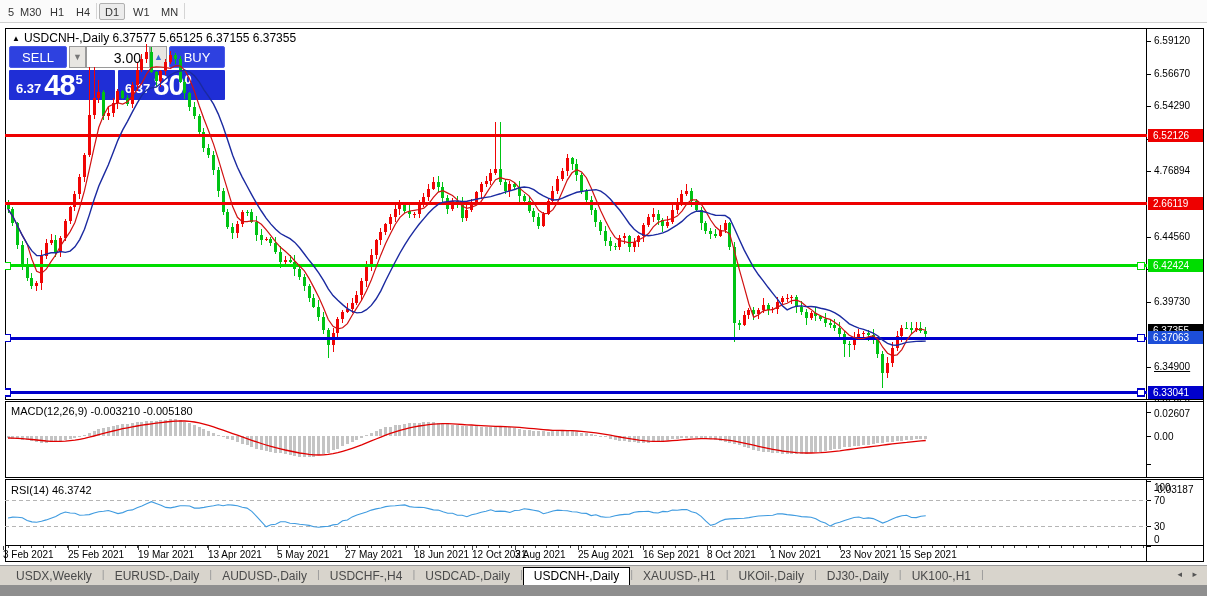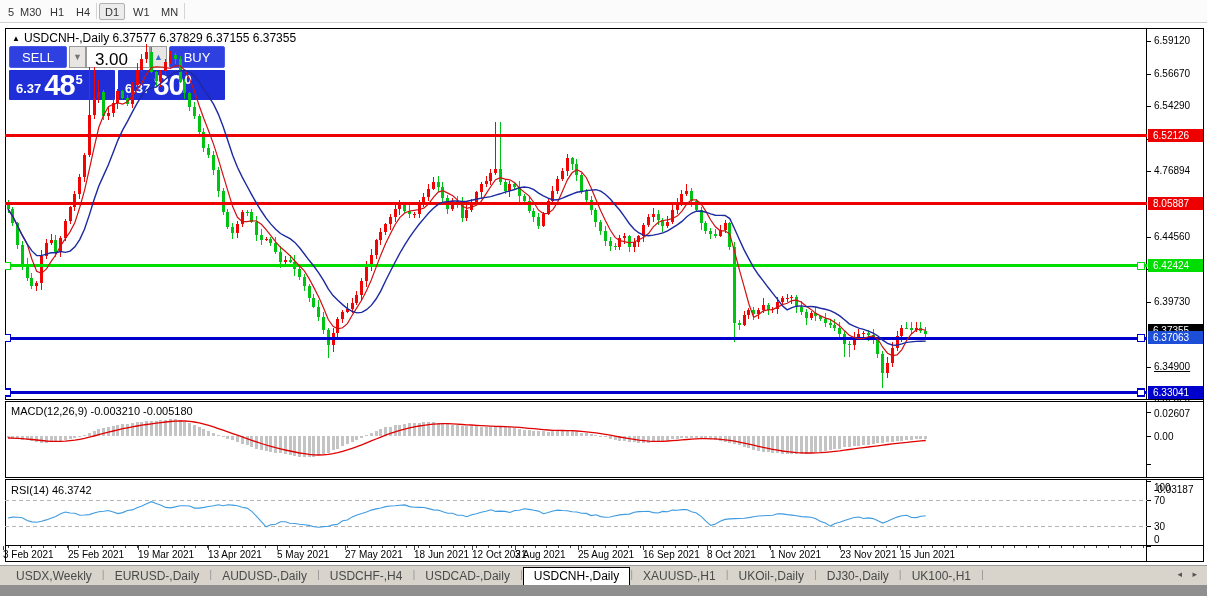--- a/index.html
+++ b/index.html
@@ -15,21 +15,21 @@
   #chart-window { left:5px; top:28px; width:1199px; height:534px; border:1px solid #000; background:#fff; }
   #axis-vline { left:1146px; top:28px; width:1px; height:534px; background:#000; }
   .pane-sep { left:5px; width:1198px; height:3px; background:#fff; border-top:1px solid #000; border-bottom:1px solid #000; }
   #chart-title { left:12px; top:31px; font-size:12px; color:#000; white-space:nowrap; }
   #chart-title .arrow { font-size:8px; vertical-align:1px; margin-right:4px; }
   .pane-label { font-size:11px; color:#000; white-space:nowrap; }
   
   #trade-panel { left:9px; top:46px; width:216px; height:54px; }
   .tp-btn { position:absolute; top:0; height:22px; background:#2e41e0; color:#fff; font-size:13px; text-align:center; line-height:22px; border-radius:2px; border:1px solid #4a5ae8; }
   .tp-spin { position:absolute; top:0; height:22px; background:#e8e6e2; border:1px solid #9a9a9a; text-align:center; line-height:20px; font-size:9px; }
-  #tp-vol { position:absolute; top:0; left:77px; width:64px; height:22px; background:#fff; border:1px solid #9a9a9a; font-size:17px; color:#000; text-align:right; padding:3px 21px 0 0; }
+  #tp-vol { position:absolute; top:0; left:77px; width:64px; height:22px; background:#fff; border:1px solid #9a9a9a; font-size:14px; color:#000; text-align:right; padding:3px 8px 0 0; }
   .tp-price-box { position:absolute; top:24px; height:30px; background:#1f2ed6; color:#fff; border-radius:1px; display:flex; align-items:flex-end; padding:0 0 1px 7px; }
   .tp-small { font-size:13px; font-weight:bold; margin-bottom:3px; }
   .tp-big { font-size:29px; font-weight:bold; line-height:27px; margin-left:3px; letter-spacing:-1px; }
   .tp-sup { font-size:13px; font-weight:bold; margin-bottom:12px; margin-left:1px; }
   
   .tick-label { position:absolute; left:1154px; font-size:10px; color:#000; white-space:nowrap; }
   .tick-mark { position:absolute; left:1147px; width:4px; height:1px; background:#000; }
   .price-badge { position:absolute; left:1148px; width:55px; height:13px; color:#fff; font-size:10px; line-height:13px; padding-left:5px; white-space:nowrap; }
   
   #macd-label { left:11px; top:405px; }
@@ -62,21 +62,21 @@
     <div class="tf-sep" style="left: 184px;"></div>
   </div>
 
 <div id="chart-window" class="abs"></div>
 <div id="axis-vline" class="abs"></div>
 <div class="pane-sep abs" style="top:399px"></div>
 <div class="pane-sep abs" style="top:477px"></div>
 <div class="abs" style="left:5px;top:545px;width:1198px;height:1px;background:#000"></div>
 
 <div id="chart-title" class="abs">
-  <span class="arrow">▲</span><span>USDCNH-,Daily</span>&nbsp;<span>6.37577 6.37829 6.37155 6.37355</span>
+  <span class="arrow">▲</span><span>USDCNH-,Daily</span>&nbsp;<span>6.37577 5.65125 6.37155 6.37355</span>
 </div>
 
 <div id="trade-panel" class="abs">
   <div class="tp-btn" style="left:0;width:58px">SELL</div>
   <div class="tp-spin" style="left:60px;width:17px;color:#777"><span>▼</span></div>
   <div id="tp-vol">3.00</div>
   <div class="tp-spin" style="left:141px;width:17px;color:#3a6ad4"><span>▲</span></div>
   <div class="tp-btn" style="left:160px;width:56px">BUY</div>
   <div class="tp-price-box" style="left:0;width:106px">
     <span class="tp-small">6.37</span>
@@ -722,21 +722,21 @@
     <div class="tick-mark abs" style="top: 268.778px;"></div>
     <div class="tick-label abs" style="top: 263.278px;">6.42180</div>
     <div class="tick-mark abs" style="top: 301.776px;"></div>
     <div class="tick-label abs" style="top: 296.276px;">6.39730</div>
     <div class="tick-mark abs" style="top: 366.829px;"></div>
     <div class="tick-label abs" style="top: 361.329px; text-decoration: underline;">6.34900</div>
     <div class="tick-mark abs" style="top: 398.884px;"></div>
     <div class="tick-label abs" style="top: 393.384px;">6.32520</div>
     <div class="price-badge abs" style="top: 324px; background: rgb(0, 0, 0);">6.37355</div>
     <div class="price-badge abs" style="top: 128.82px; background: rgb(238, 0, 0);">6.52126</div>
-    <div class="price-badge abs" style="top: 197.267px; background: rgb(238, 0, 0);">8.05887</div>
+    <div class="price-badge abs" style="top: 197.267px; background: rgb(238, 0, 0);">2.66119</div>
     <div class="price-badge abs" style="top: 259.492px; background: rgb(0, 221, 0);">6.42424</div>
     <div class="price-badge abs" style="top: 331px; background: #1d4ed8;">6.37063</div>
     <div class="price-badge abs" style="top: 385.867px; background: rgb(0, 0, 204);">6.33041</div>
     <div class="tick-mark abs" style="top: 412.497px;"></div>
     <div class="tick-label abs" style="top: 407.997px;">0.02607</div>
     <div class="tick-mark abs" style="top: 435.5px;"></div>
     <div class="tick-label abs" style="top: 431px;">0.00</div>
     <div class="tick-mark abs" style="top: 463.621px;"></div>
     <div class="tick-label abs" style="top: 484px;">-0.03187</div>
     <div class="tick-mark abs" style="top: 481px;"></div>
@@ -869,21 +869,21 @@
     <div class="date-label" style="left: 578px;">25 Aug 2021</div>
     <div class="date-tick" style="left: 643px; height: 4px;"></div>
     <div class="date-label" style="left: 643px;">16 Sep 2021</div>
     <div class="date-tick" style="left: 707px; height: 4px;"></div>
     <div class="date-label" style="left: 707px;">8 Oct 2021</div>
     <div class="date-tick" style="left: 770px; height: 4px;"></div>
     <div class="date-label" style="left: 770px;">1 Nov 2021</div>
     <div class="date-tick" style="left: 840px; height: 4px;"></div>
     <div class="date-label" style="left: 840px;">23 Nov 2021</div>
     <div class="date-tick" style="left: 900px; height: 4px;"></div>
-    <div class="date-label" style="left: 900px;">15 Jun 2021</div>
+    <div class="date-label" style="left: 900px;">15 Sep 2021</div>
   </div>
 
 <div id="tab-bar" class="abs">
   <div id="tab-items" style="padding-left:6px"><span class="tab-item">USDX,Weekly</span><span class="tab-sep">|</span><span class="tab-item">EURUSD-,Daily</span><span class="tab-sep">|</span><span class="tab-item">AUDUSD-,Daily</span><span class="tab-sep">|</span><span class="tab-item">USDCHF-,H4</span><span class="tab-sep">|</span><span class="tab-item">USDCAD-,Daily</span><span class="tab-sep">|</span><span class="tab-item active">USDCNH-,Daily</span><span class="tab-sep">|</span><span class="tab-item">XAUUSD-,H1</span><span class="tab-sep">|</span><span class="tab-item">UKOil-,Daily</span><span class="tab-sep">|</span><span class="tab-item">DJ30-,Daily</span><span class="tab-sep">|</span><span class="tab-item">UK100-,H1</span><span class="tab-sep">|</span></div>
   <div id="tab-scroll">
     <span>◂ </span><span>▸</span>
   </div>
 </div>
 <div id="bottom-strip" class="abs"></div>
 

